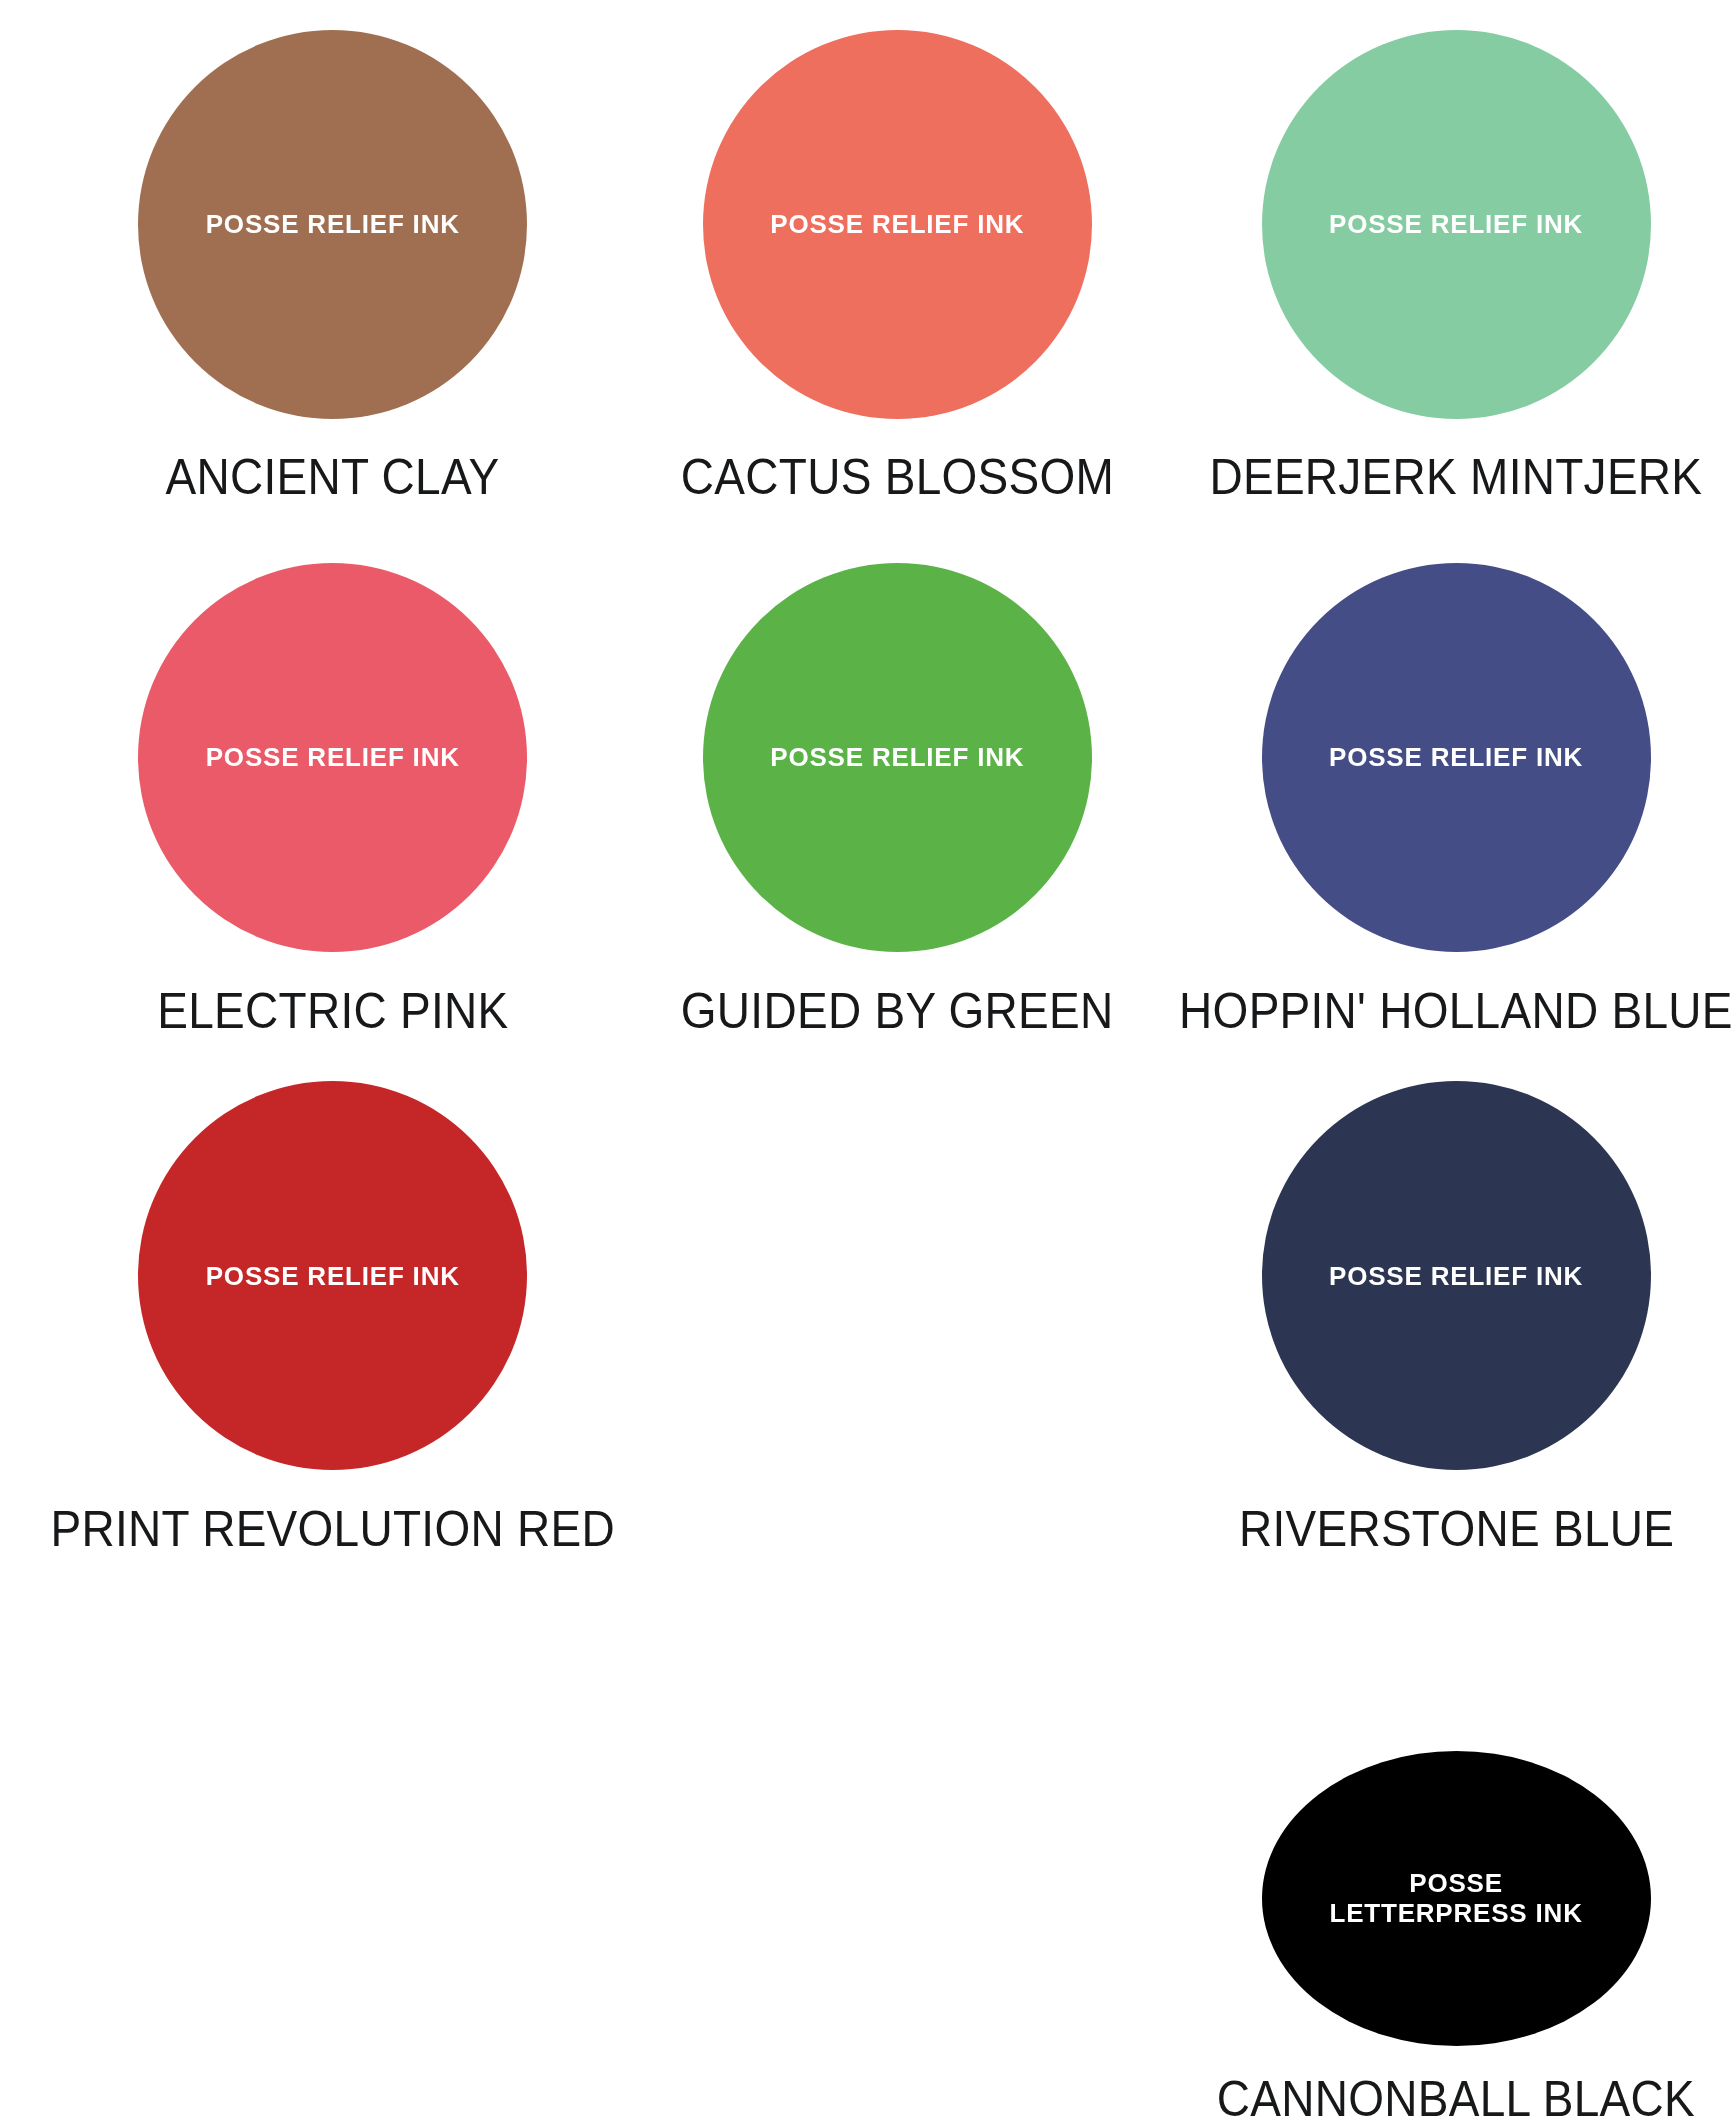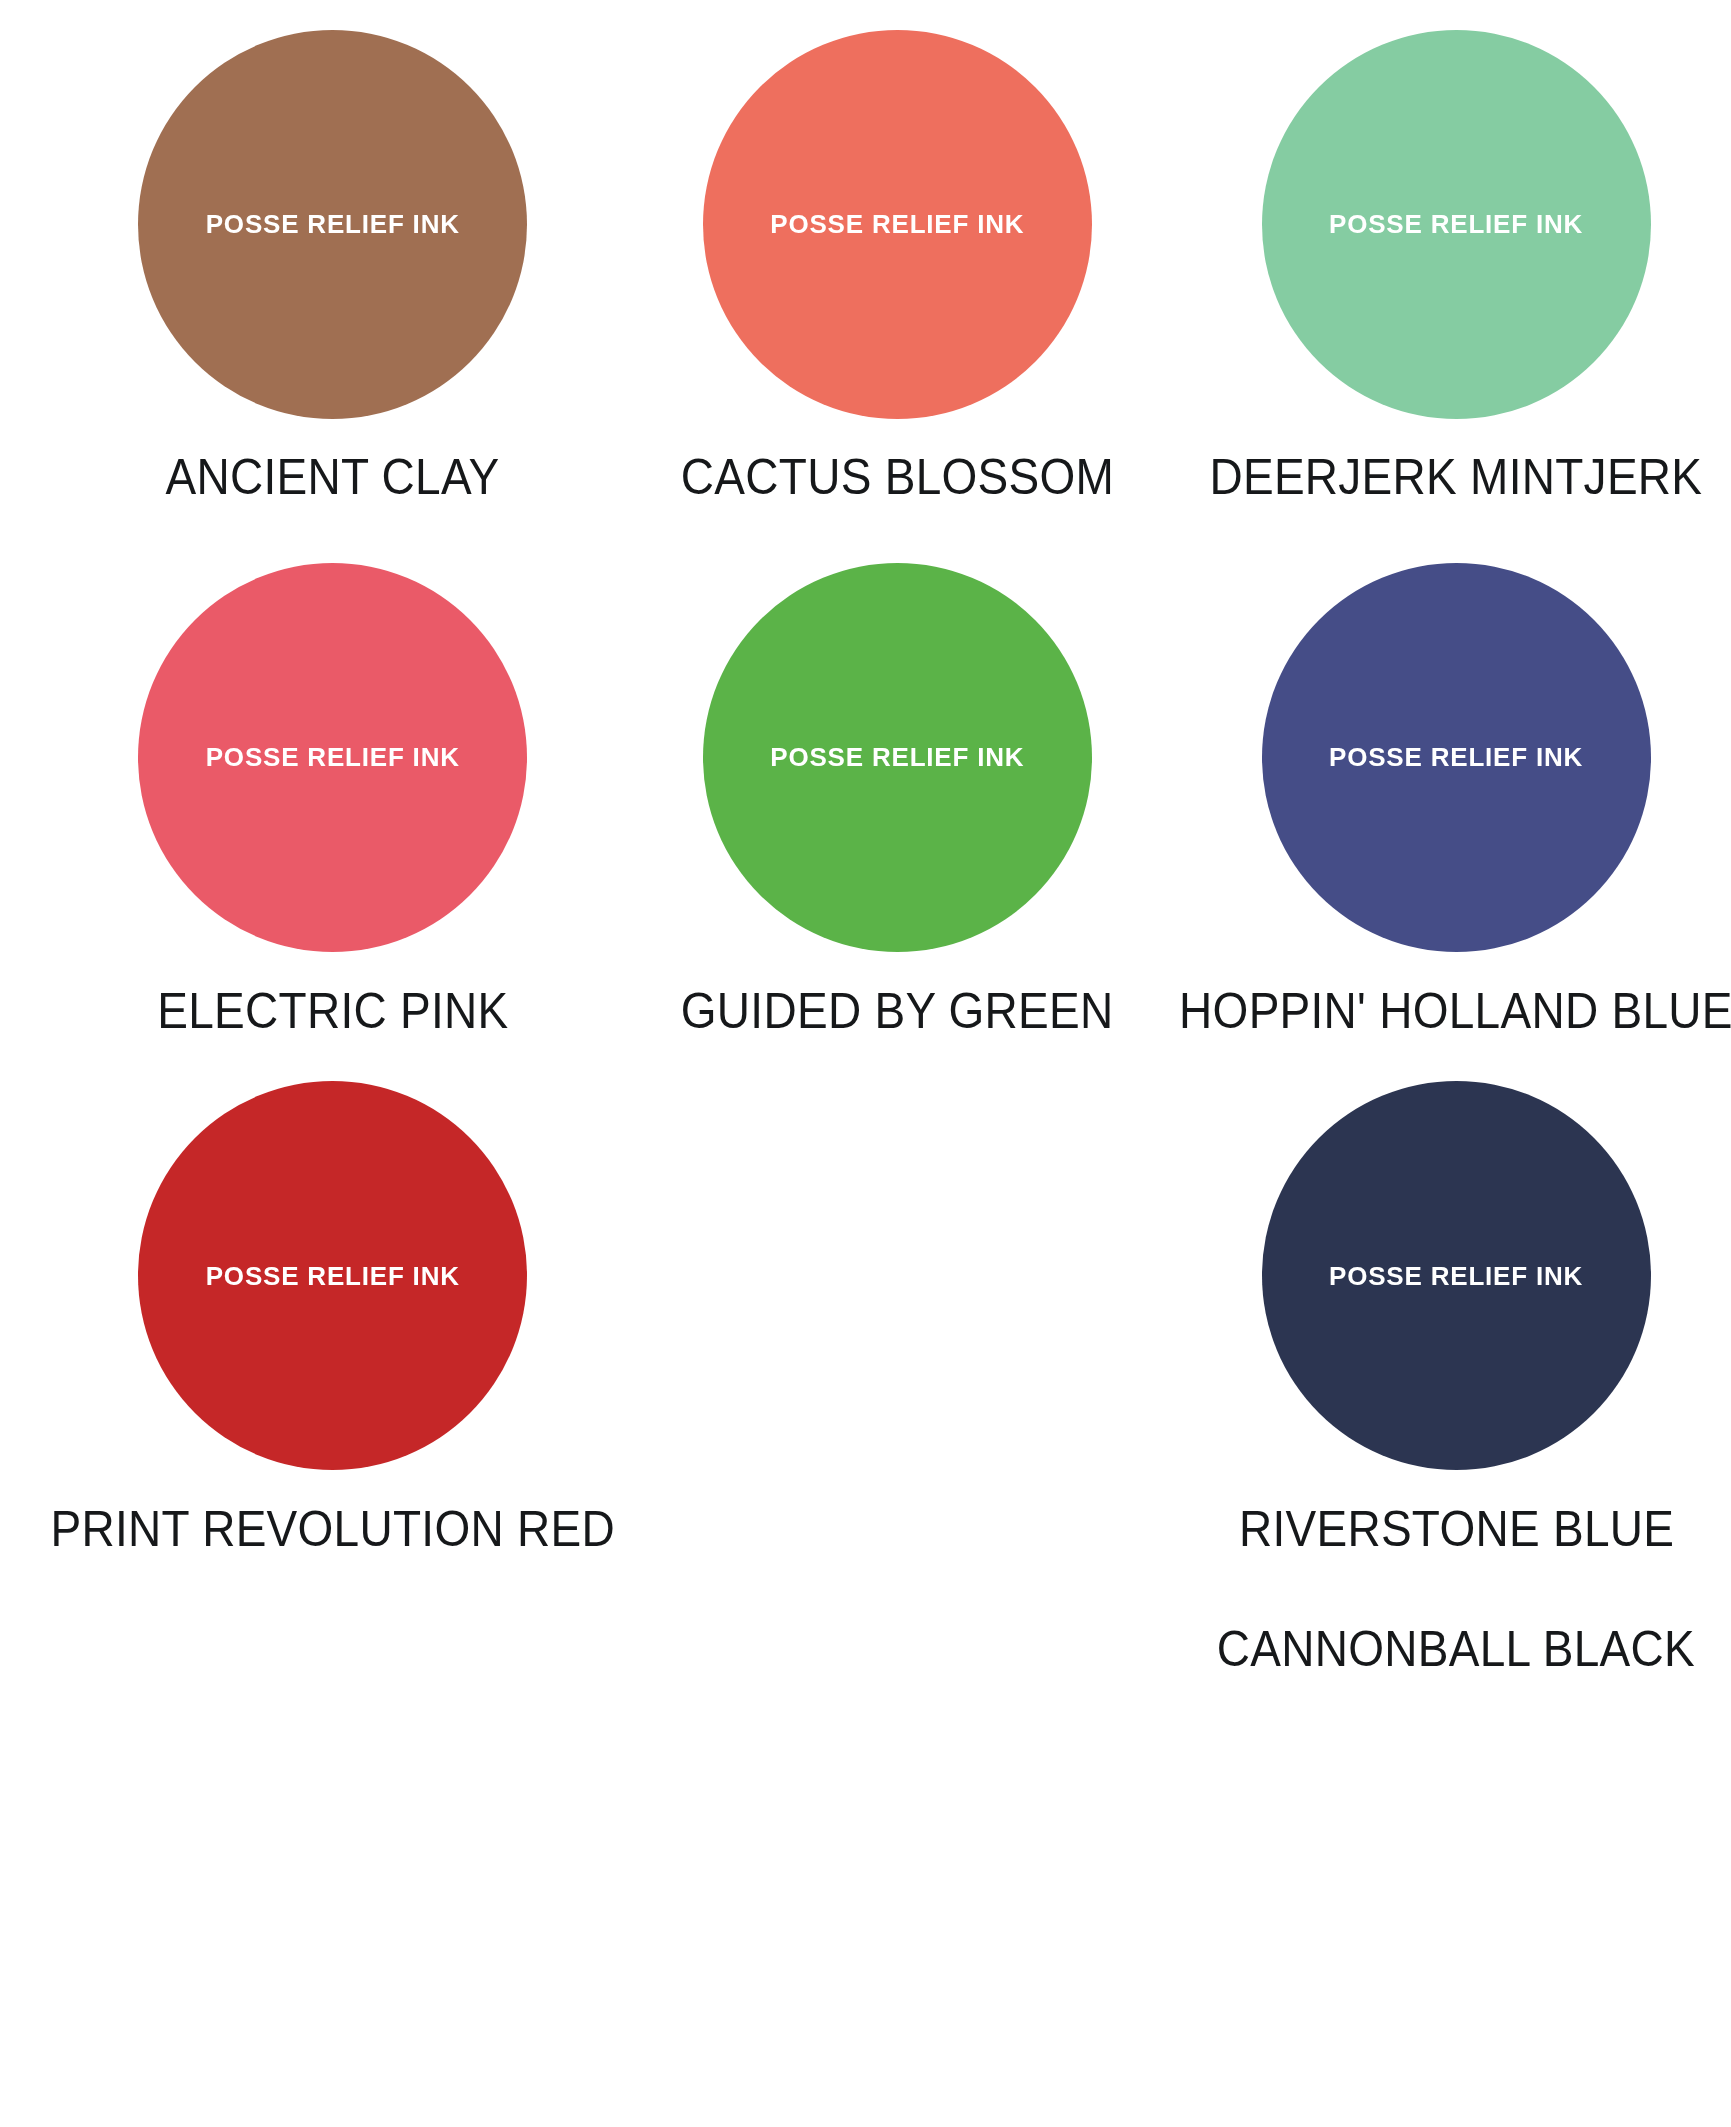--- a/index.html
+++ b/index.html
@@ -154,18 +154,22 @@
       <div class="swatch" style="background: rgb(44, 53, 81); color: rgb(255, 255, 255);">
         <span class="swatch-text">POSSE RELIEF INK</span>
       </div>
       <div class="label" style="color: rgb(22, 24, 26);">RIVERSTONE BLUE</div>
     </div>
 
     <div class="cell empty"></div>
     <div class="cell empty"></div>
 
     <div class="cell row4">
+      <div class="swatch" style="background: rgb(0, 0, 0); color: rgb(255, 255, 255);">
+        <span class="swatch-text two-line">POSSE
+LETTERPRESS INK</span>
+      </div>
       <div class="label" style="color: rgb(22, 24, 26);">CANNONBALL BLACK</div>
     </div>
 
   </div>
 </div>
 
 
 </body></html>

